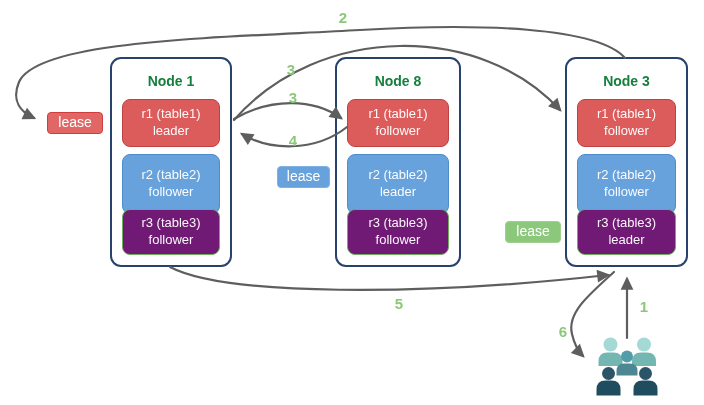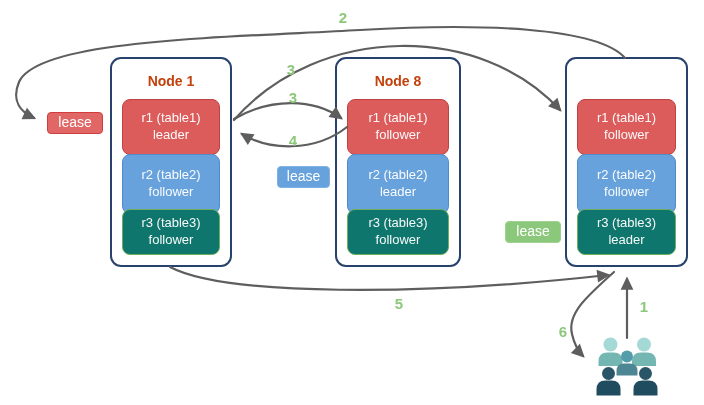--- a/index.html
+++ b/index.html
@@ -10,35 +10,35 @@
   
   .node{
     position:absolute;top:57px;height:210px;background:#ffffff;
     border:2px solid #28426e;border-radius:11px;box-sizing:border-box;z-index:1;
   }
   #node1{left:110px;width:122px}
   #node2{left:335px;width:126px}
   #node3{left:565px;width:123px}
   .node-title{
     position:absolute;top:14px;left:0;right:0;text-align:center;
-    font-weight:bold;font-size:14px;color:#c2410c;
+    font-weight:bold;font-size:14px;color:#15803d;
   }
   
   .replica{
     position:absolute;left:10px;right:10px;border-radius:8px;
     color:rgba(255,255,255,.96);text-align:center;
     display:flex;flex-direction:column;justify-content:center;
     font-size:13px;line-height:1.3;border:1.5px solid;box-sizing:border-box;
   }
-  .pos1{top:40px;height:56px}
+  .pos1{top:40px;height:48px}
   .pos2{top:95px;height:60px}
   .pos3{top:150px;height:46px}
   .red{background:#dc5b5b;border-color:#bf4242}
   .blue{background:#67a2dc;border-color:#4e8ccb}
-  .green{background:#0f766e;border-color:#6fae5e}
+  .green{background:#701a75;border-color:#6fae5e}
   
   .lease{
     position:absolute;height:20px;line-height:19px;text-align:center;color:#ffffff;
     font-size:14px;border-radius:4px;border:1.5px solid;box-sizing:content-box;z-index:2;
   }
   #lease-red{left:47px;top:112px;width:54px;background:#e16767;border-color:#cf3d3d}
   #lease-blue{left:277px;top:166px;width:51px;background:#67a2dc;border-color:#7fb2e4}
   #lease-green{left:505px;top:221px;width:54px;background:#8cc87c;border-color:#9ed190}
   
   .step{
@@ -103,20 +103,21 @@
       <span>r2 (table2)</span>
       <span>leader</span>
     </div>
     <div class="replica green pos3">
       <span>r3 (table3)</span>
       <span>follower</span>
     </div>
   </div>
 
   <div class="node" id="node3">
+    <div class="node-title">Node 3</div>
     <div class="replica red pos1">
       <span>r1 (table1)</span>
       <span>follower</span>
     </div>
     <div class="replica blue pos2">
       <span>r2 (table2)</span>
       <span>follower</span>
     </div>
     <div class="replica green pos3">
       <span>r3 (table3)</span>

